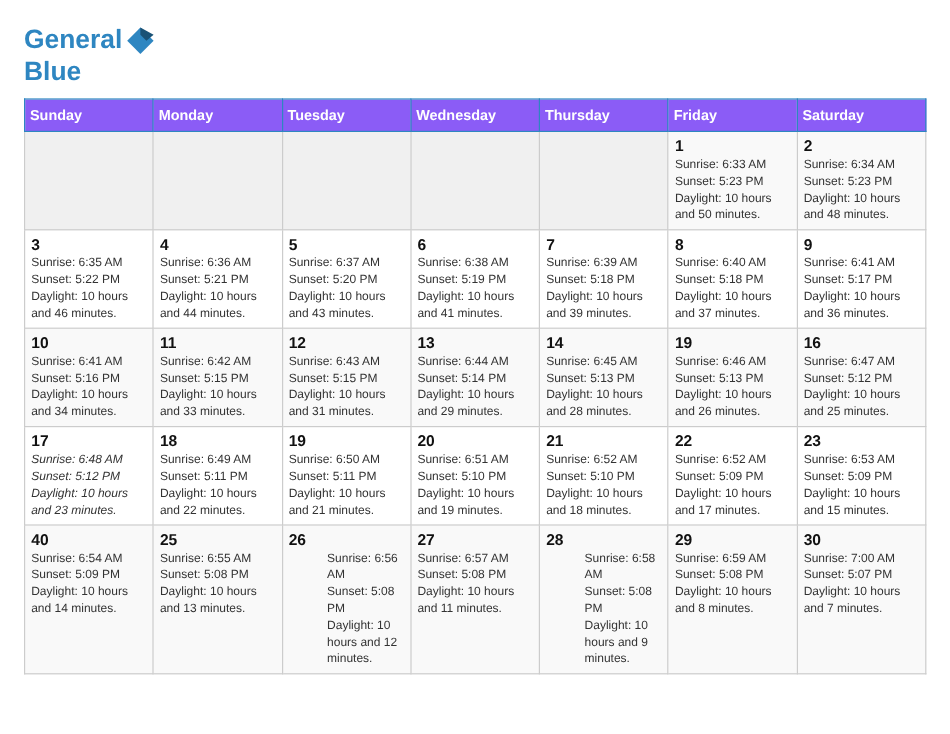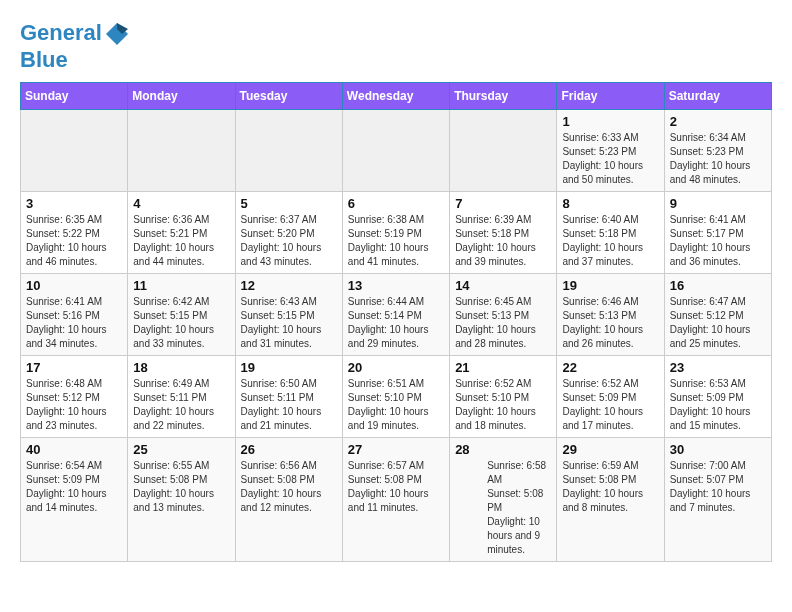--- a/index.html
+++ b/index.html
@@ -211,21 +211,21 @@
         <td>
           <span class="day-num">16</span>
           <div class="day-info" style="white-space: pre-line;">Sunrise: 6:47 AM
 Sunset: 5:12 PM
 Daylight: 10 hours and 25 minutes.</div>
         </td>
       </tr>
       <tr>
         <td>
           <span class="day-num">17</span>
-          <div class="day-info" style="white-space: pre-line;">Sunrise: 6:48 AM
+          <div class="day-info" style="white-space: pre-line; font-style: italic;">Sunrise: 6:48 AM
 Sunset: 5:12 PM
 Daylight: 10 hours and 23 minutes.</div>
         </td>
         <td>
           <span class="day-num">18</span>
           <div class="day-info" style="white-space: pre-line;">Sunrise: 6:49 AM
 Sunset: 5:11 PM
 Daylight: 10 hours and 22 minutes.</div>
         </td>
         <td>
@@ -267,21 +267,21 @@
 Daylight: 10 hours and 14 minutes.</div>
         </td>
         <td>
           <span class="day-num">25</span>
           <div class="day-info" style="white-space: pre-line;">Sunrise: 6:55 AM
 Sunset: 5:08 PM
 Daylight: 10 hours and 13 minutes.</div>
         </td>
         <td>
           <span class="day-num">26</span>
-          <div class="day-info" style="white-space: pre-line;">Sunrise: 6:56 AM
+          <div class="day-info" style="white-space: pre-line; margin-left: 32px;">Sunrise: 6:56 AM
 Sunset: 5:08 PM
 Daylight: 10 hours and 12 minutes.</div>
         </td>
         <td>
           <span class="day-num">27</span>
           <div class="day-info" style="white-space: pre-line;">Sunrise: 6:57 AM
 Sunset: 5:08 PM
 Daylight: 10 hours and 11 minutes.</div>
         </td>
         <td>

